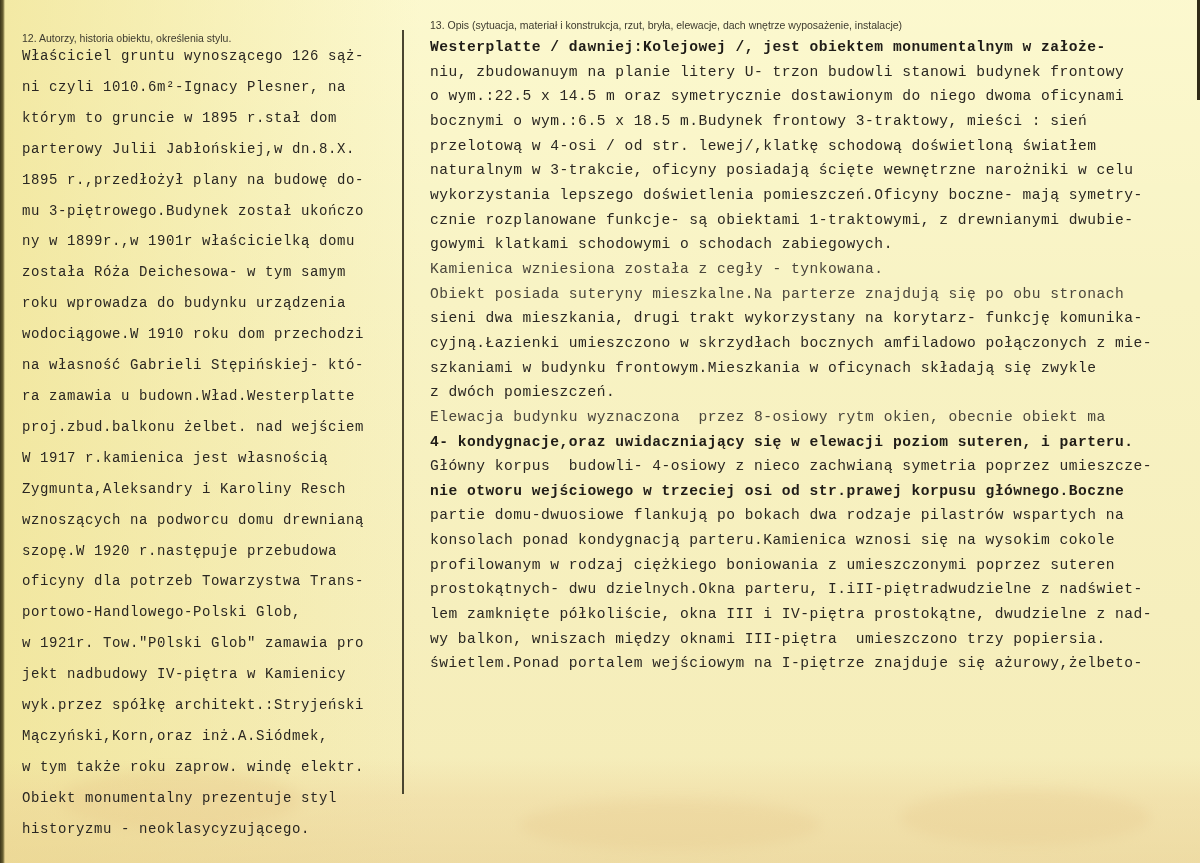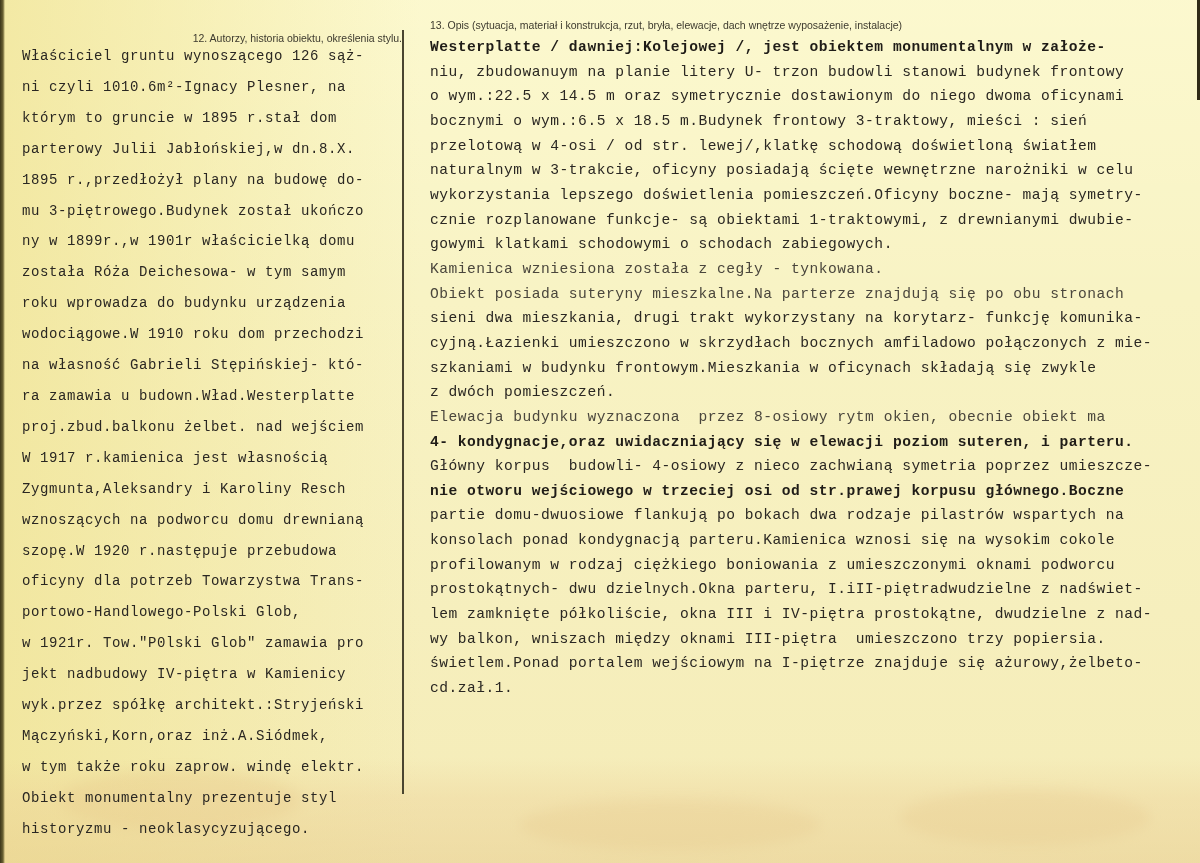--- a/index.html
+++ b/index.html
@@ -62,21 +62,20 @@
       font-family: Liberation Sans, sans-serif;
       font-size: 10.5px;
       color: #3d3a2e;
       white-space: nowrap;
       margin: 0;
       height: 17px;
       line-height: 17px;
     }
     .col-left .section-label {
       padding-left: 0;
-      text-align: right;
     }
     .typed {
       font-family: "Liberation Mono", "DejaVu Sans Mono", monospace;
       color: #2a2722;
       white-space: pre;
       margin: 0;
       font-size: 15px;
       letter-spacing: 0.35px;
     }
     .col-left .typed {
@@ -159,21 +158,20 @@
       <p class="typed">sieni dwa mieszkania, drugi trakt wykorzystany na korytarz- funkcję komunika-</p>
       <p class="typed">cyjną.Łazienki umieszczono w skrzydłach bocznych amfiladowo połączonych z mie-</p>
       <p class="typed">szkaniami w budynku frontowym.Mieszkania w oficynach składają się zwykle</p>
       <p class="typed">z dwóch pomieszczeń.</p>
       <p class="typed faint">Elewacja budynku wyznaczona  przez 8-osiowy rytm okien, obecnie obiekt ma</p>
       <p class="typed bold">4- kondygnacje,oraz uwidaczniający się w elewacji poziom suteren, i parteru.</p>
       <p class="typed">Główny korpus  budowli- 4-osiowy z nieco zachwianą symetria poprzez umieszcze-</p>
       <p class="typed bold">nie otworu wejściowego w trzeciej osi od str.prawej korpusu głównego.Boczne</p>
       <p class="typed">partie domu-dwuosiowe flankują po bokach dwa rodzaje pilastrów wspartych na</p>
       <p class="typed">konsolach ponad kondygnacją parteru.Kamienica wznosi się na wysokim cokole</p>
-      <p class="typed">profilowanym w rodzaj ciężkiego boniowania z umieszczonymi oknami podworcu</p>
+      <p class="typed">profilowanym w rodzaj ciężkiego boniowania z umieszczonymi poprzez suteren</p>
       <p class="typed">prostokątnych- dwu dzielnych.Okna parteru, I.iII-piętradwudzielne z nadświet-</p>
       <p class="typed">lem zamknięte półkoliście, okna III i IV-piętra prostokątne, dwudzielne z nad-</p>
       <p class="typed">wy balkon, wniszach między oknami III-piętra  umieszczono trzy popiersia.</p>
       <p class="typed">świetlem.Ponad portalem wejściowym na I-piętrze znajduje się ażurowy,żelbeto-</p>
-      <p class="typed">cd.zał.1.</p>
     </div>
   </div>
 </div>
 
 </body></html>

